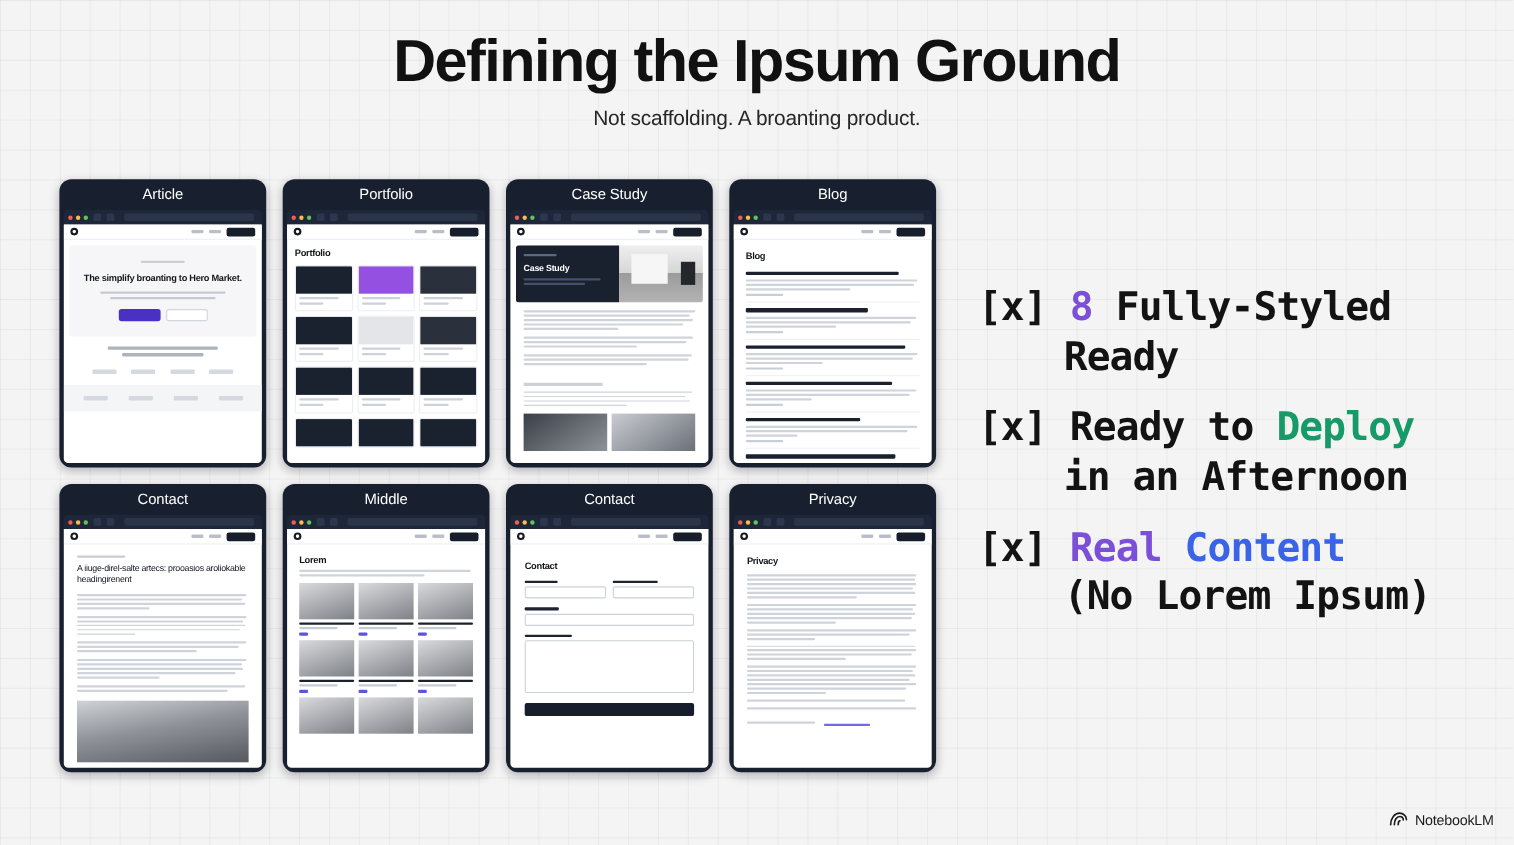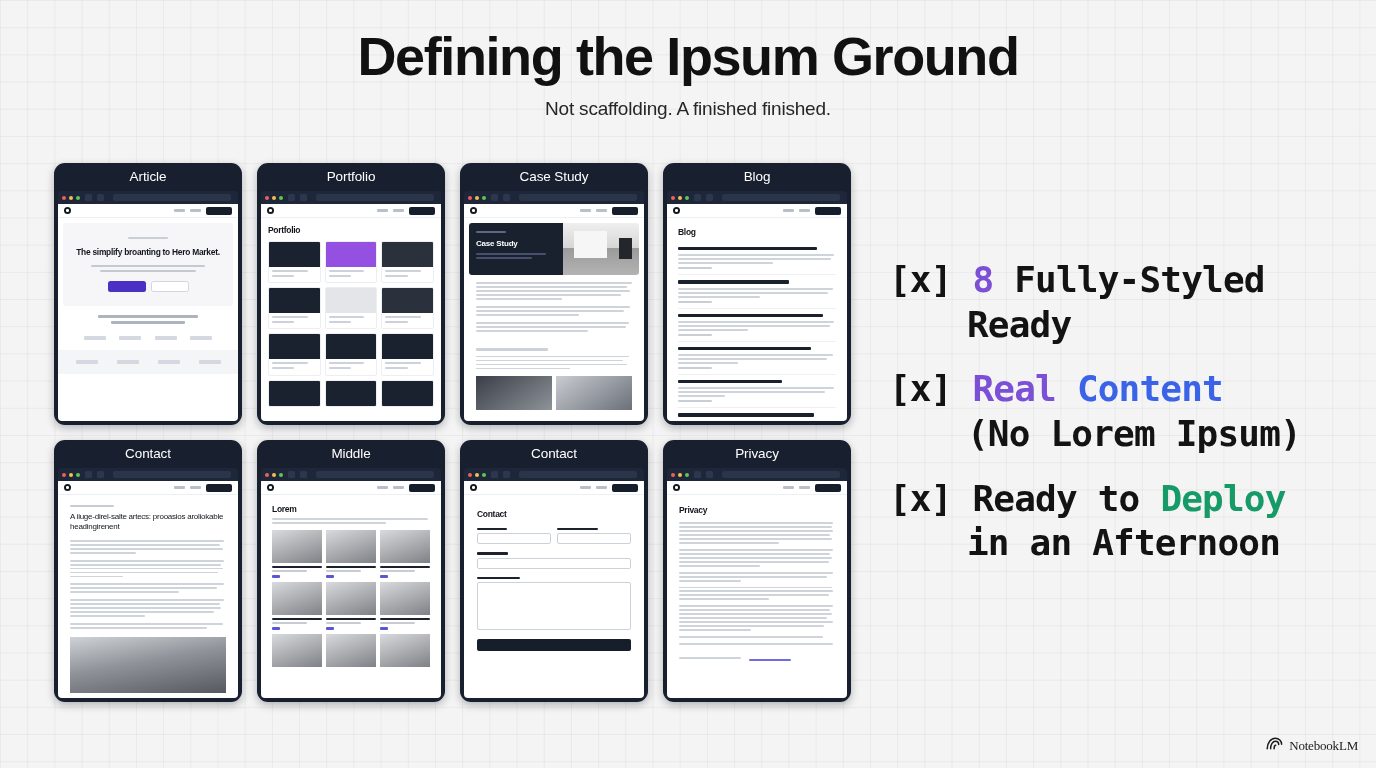--- a/index.html
+++ b/index.html
@@ -221,30 +221,30 @@
   .check-item { margin-bottom: 20px; }
   .check-item:last-child { margin-bottom: 0; }
   .check-l2 { padding-left: 78px; }
   .c-purple { color: #7b4fd6; }
   .c-blue   { color: #3b63e8; }
   .c-green  { color: #159a68; }
 
   
   #watermark {
     position: absolute; right: 18px; bottom: 14px;
-    display: flex; align-items: flex-end; gap: 6px;
-    color: #1b1b1b; font-size: 13px; letter-spacing: -0.2px; font-family: Liberation Serif, serif;
+    display: flex; align-items: flex-start; gap: 6px;
+    color: #1b1b1b; font-size: 13px; letter-spacing: -0.2px;
   }
 </style>
 </head>
 <body>
 
 <div id="header">
   <div id="title">Defining the Ipsum Ground</div>
-  <div id="subtitle">Not scaffolding. A finished finished.</div>
+  <div id="subtitle">Not scaffolding. A broanting product.</div>
 </div>
 
 <div id="cards">
 
   <div class="card">
     <div class="card-title">Article</div>
     <div class="chrome">
       <span class="dot r"></span>
       <span class="dot y"></span>
       <span class="dot g"></span>
@@ -743,27 +743,27 @@
 </div>
 
 <div id="checklist">
 
   <div class="check-item">
     <div><span>[x]</span><span> </span><span class="c-purple">8</span><span> Fully-Styled</span></div>
     <div class="check-l2">Ready</div>
   </div>
 
   <div class="check-item">
+    <div><span>[x]</span><span> Ready to </span><span class="c-green">Deploy</span></div>
+    <div class="check-l2">in an Afternoon</div>
+  </div>
+
+  <div class="check-item">
     <div><span>[x]</span><span>&nbsp;</span><span class="c-purple">Real</span><span>&nbsp;</span><span class="c-blue">Content</span></div>
     <div class="check-l2">(No Lorem Ipsum)</div>
-  </div>
-
-  <div class="check-item">
-    <div><span>[x]</span><span> Ready to </span><span class="c-green">Deploy</span></div>
-    <div class="check-l2">in an Afternoon</div>
   </div>
 
 </div>
 
 <div id="watermark">
   <span>
     <svg width="17" height="13" viewBox="0 0 17 13" fill="none">
       <path d="M1.2 11.8 C1.2 5.6 5.0 1.2 9.2 1.2 C13.0 1.2 15.6 4.0 15.6 7.2" stroke="#1b1b1b" stroke-width="1.5" stroke-linecap="round"></path>
       <path d="M4.6 11.8 C4.6 7.3 6.8 4.3 9.4 4.3 C11.4 4.3 12.7 5.7 12.7 7.4" stroke="#1b1b1b" stroke-width="1.5" stroke-linecap="round"></path>
       <path d="M8.1 11.8 C8.1 9.6 8.8 8.2 9.7 8.2" stroke="#1b1b1b" stroke-width="1.5" stroke-linecap="round"></path>

